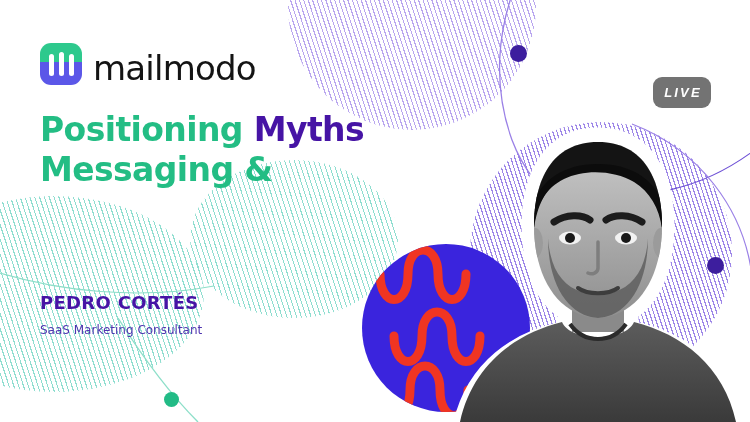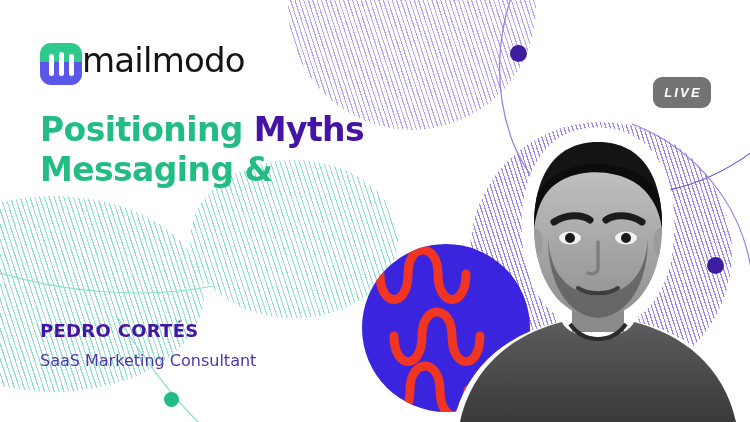--- a/index.html
+++ b/index.html
@@ -75,21 +75,21 @@
 
   
   .dot { border-radius: 50%; }
   .dot-purple-1 { left: 510px; top: 45px;  width: 17px; height: 17px; background: #3d1e9e; }
   .dot-purple-2 { left: 707px; top: 257px; width: 17px; height: 17px; background: #3d1e9e; }
   .dot-green-1  { left: 164px; top: 392px; width: 15px; height: 15px; background: #22bb86; }
 
   
   .logo-row {
     position: absolute; left: 40px; top: 43px;
-    display: flex; align-items: flex-start; 
+    display: flex; align-items: flex-end; gap: 11px;
   }
   .logo-mark {
     position: relative;
     width: 42px; height: 42px;
     border-radius: 11px;
     background: linear-gradient(to bottom, #2ec98d 0%, #2ec98d 46%, #5b57e8 46%, #5b57e8 100%);
     overflow: hidden;
     flex: none;
   }
   .logo-mark .bar { position: absolute; background: #ffffff; border-radius: 2.5px; }
@@ -134,33 +134,33 @@
     font-weight: bold;
     font-size: 33px;
     line-height: 40px;
     letter-spacing: -0.6px;
     white-space: nowrap;
   }
   .t-purple { color: #4614a5; }
   .t-green  { color: #23bd84; }
 
   
-  .speaker { position: absolute; left: 40px; top: 292px; margin-top: 28px; }
+  .speaker { position: absolute; left: 40px; top: 292px; }
   .speaker-name {
     font-family: "DejaVu Sans", sans-serif;
     font-weight: bold;
     font-size: 18px;
     letter-spacing: 0.3px;
     color: #4614a5;
     line-height: 1.2;
   }
   .speaker-role {
     font-family: "DejaVu Sans", sans-serif;
     font-weight: 400;
-    font-size: 16px;
+    font-size: 12px;
     color: #4e35b0;
     margin-top: 9px;
     line-height: 1.2;
   }
 
   
   .photo {
     position: absolute;
     left: 448px; top: 118px;
     width: 300px; height: 304px;

